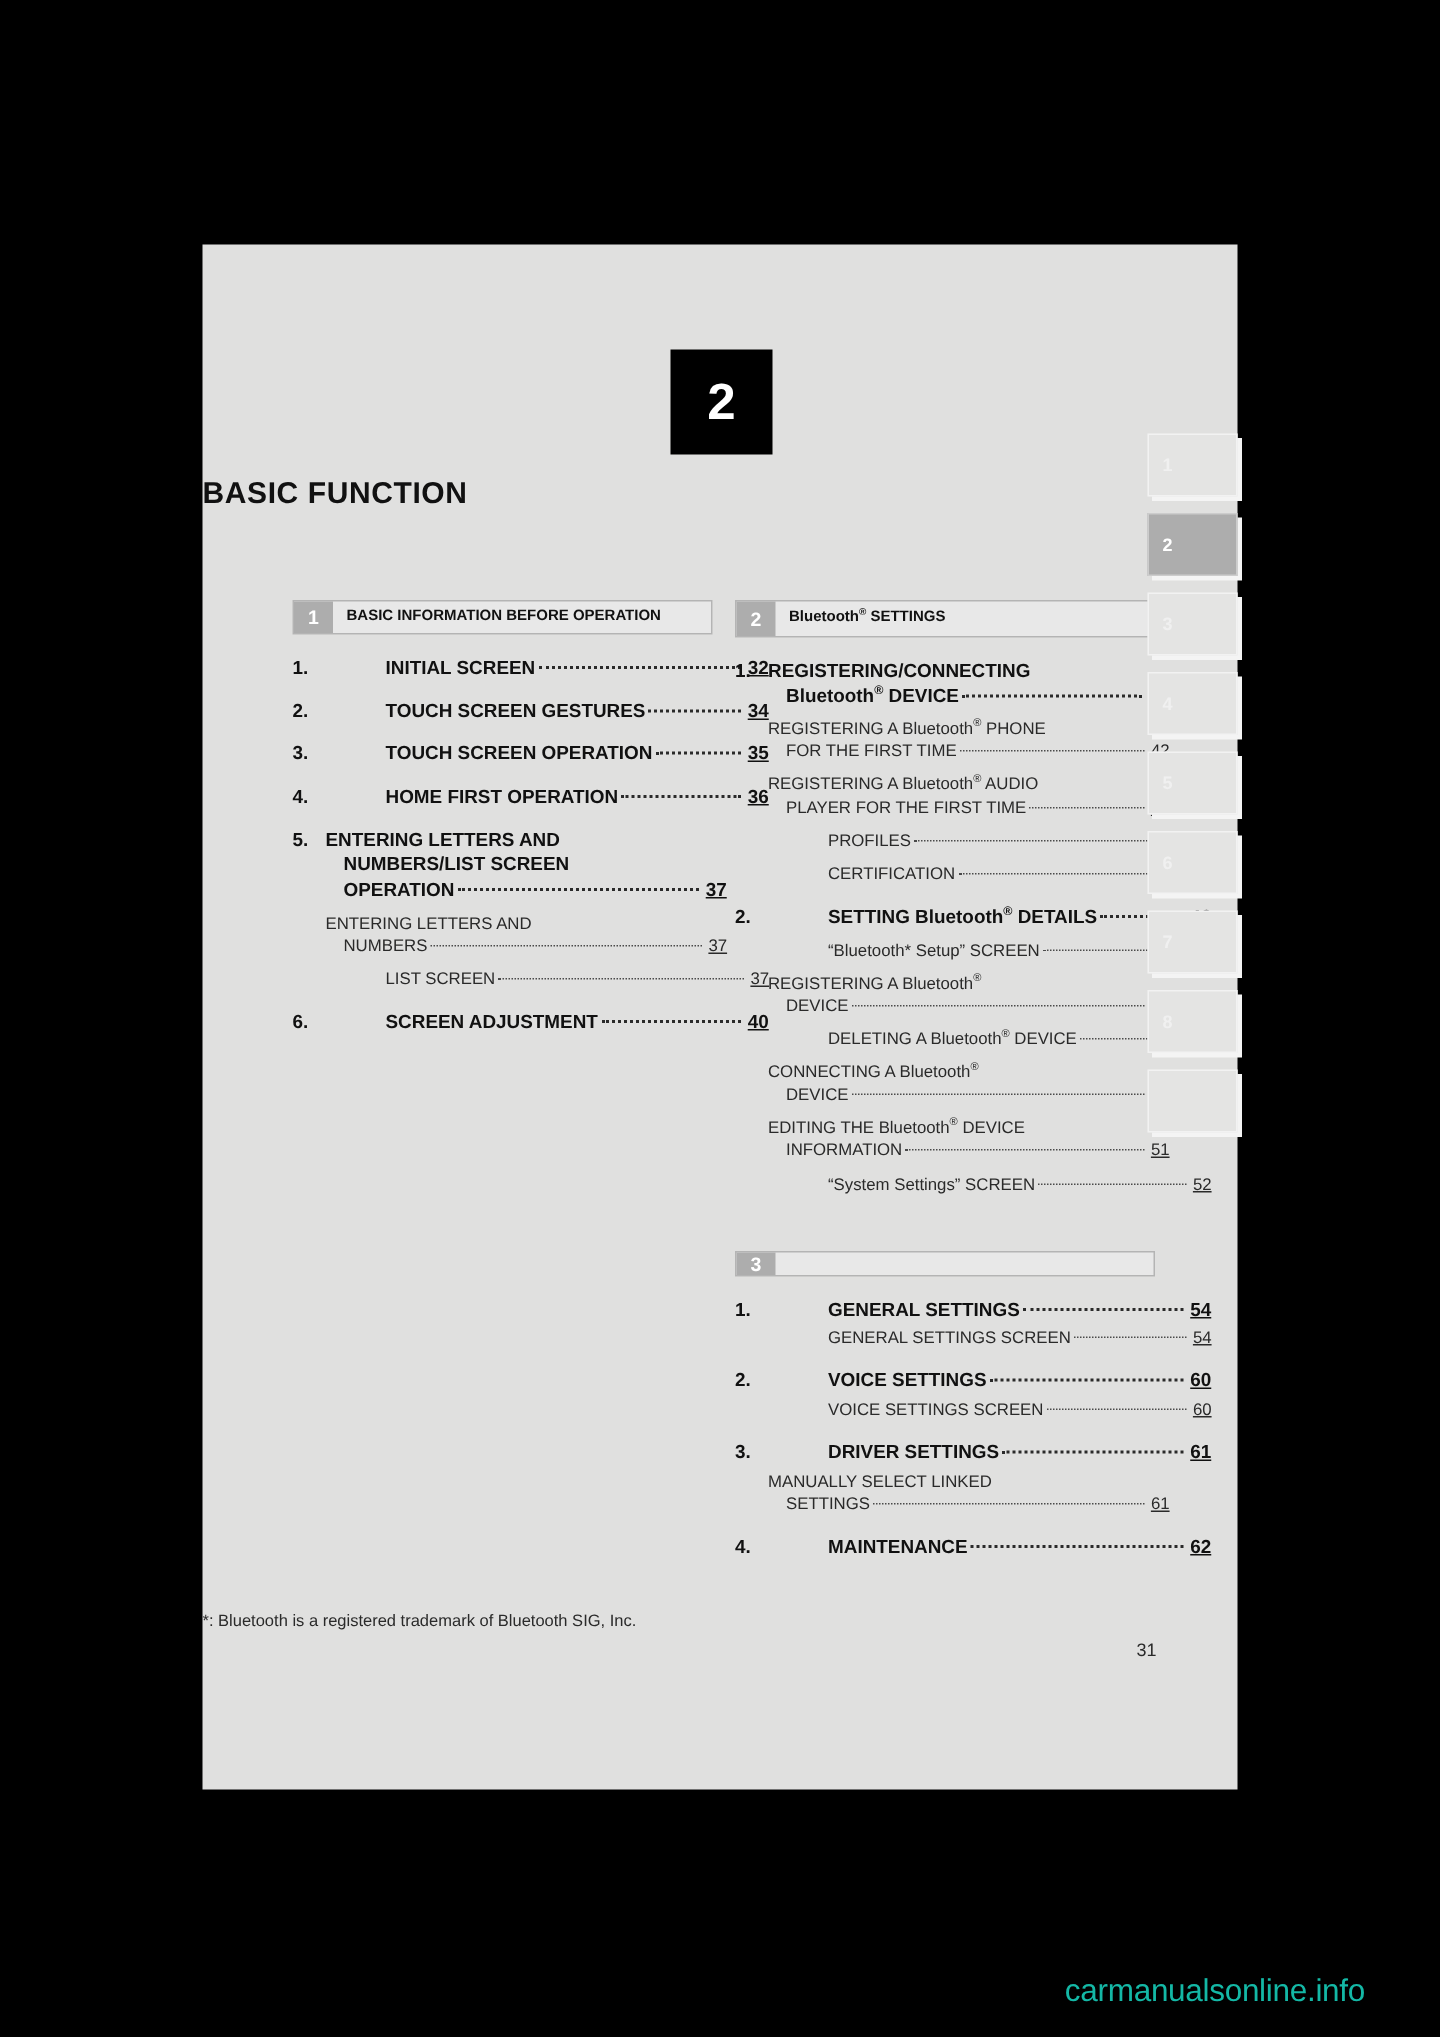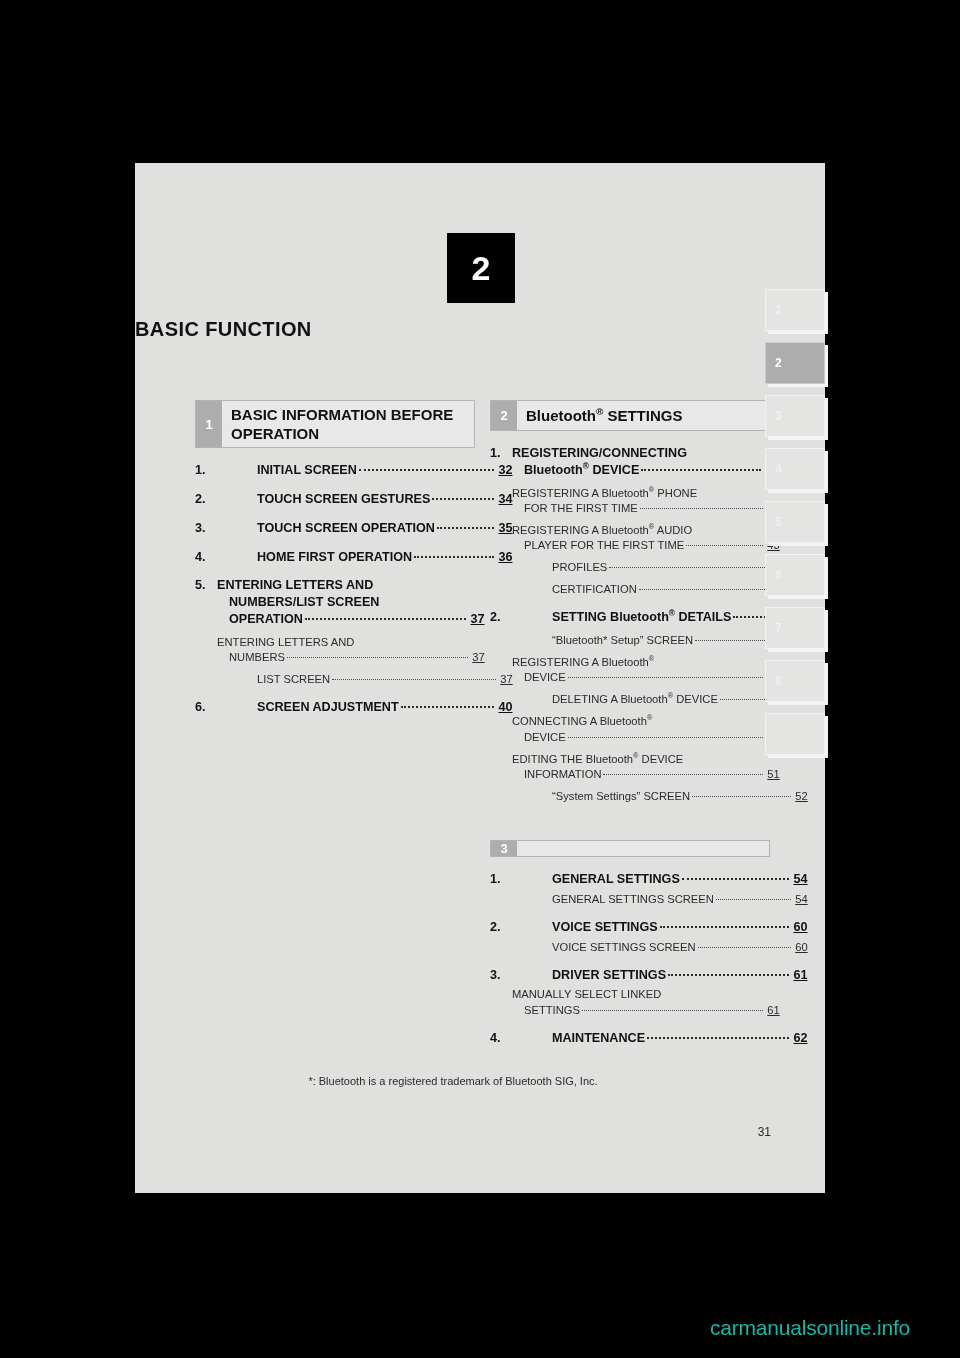--- a/index.html
+++ b/index.html
@@ -76,21 +76,21 @@
     color: #ffffff;
     font-size: 13px;
     font-weight: bold;
     display: flex;
     align-items: center;
     justify-content: center;
   }
   .sec-head .sec-title {
     flex: 1 1 auto;
     padding: 5px 6px 5px 9px;
-    font-size: 15px;
+    font-size: 10px;
     font-weight: bold;
     color: #111111;
     line-height: 1.28;
   }
   .sec-head.tall .sec-title { padding-top: 4px; padding-bottom: 4px; }
 
   
   .e1 {
     display: flex;
     align-items: flex-start;
@@ -148,28 +148,28 @@
   .e2 .pg { min-width: 17px; }
 
   sup.reg { font-size: 0.66em; vertical-align: super; line-height: 0; }
 
   
   #footnote {
     position: absolute;
     left: 0;
     top: 912px;
     width: 636px;
-    text-align: center;
+    text-align: left;
     font-size: 11px;
     color: #2a2a2a;
   }
   #page-number {
     position: absolute;
     left: 0;
-    top: 962px;
+    top: 930px;
     width: 636px;
     text-align: right;
     font-size: 12px;
     color: #2a2a2a;
   }
 
   
   #tab-strip {
     position: absolute;
     left: 765px;

